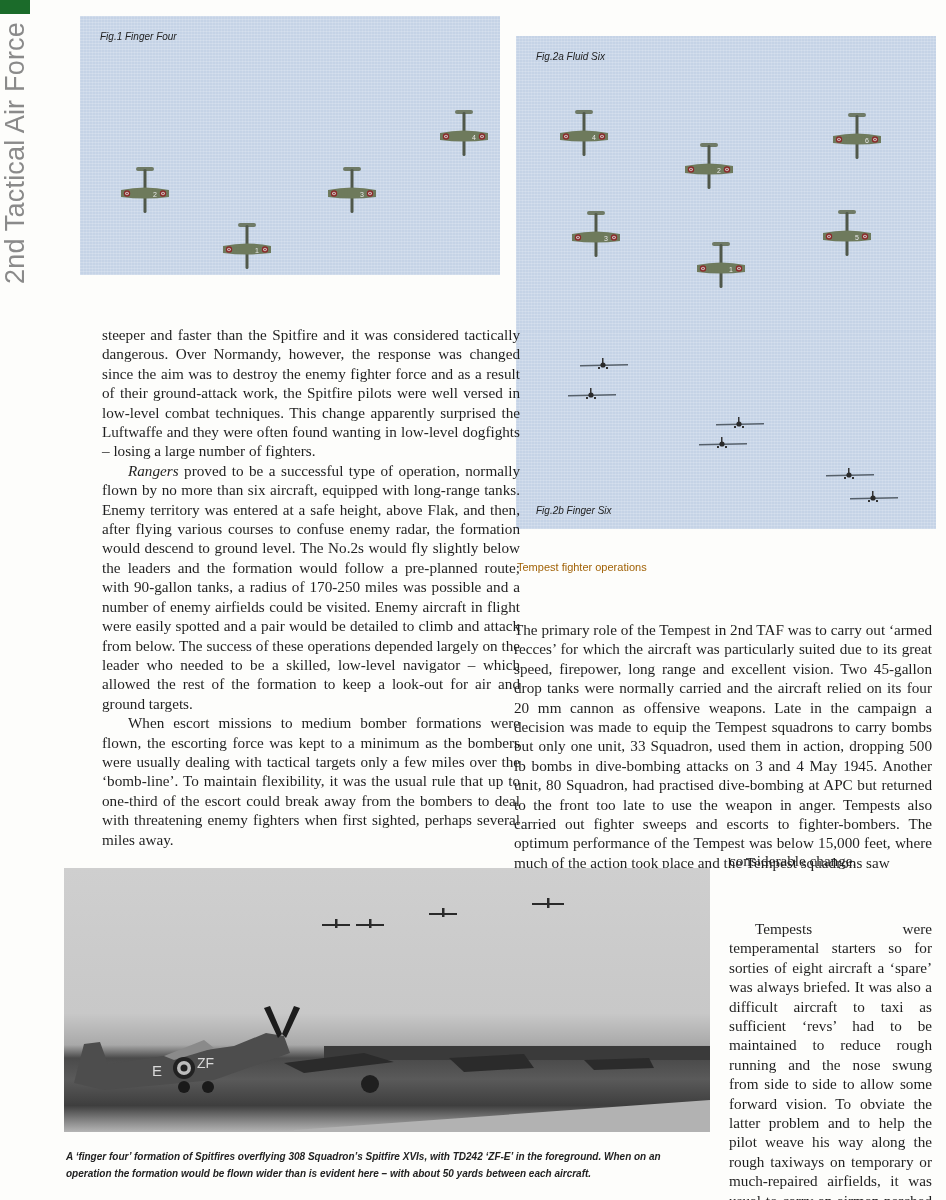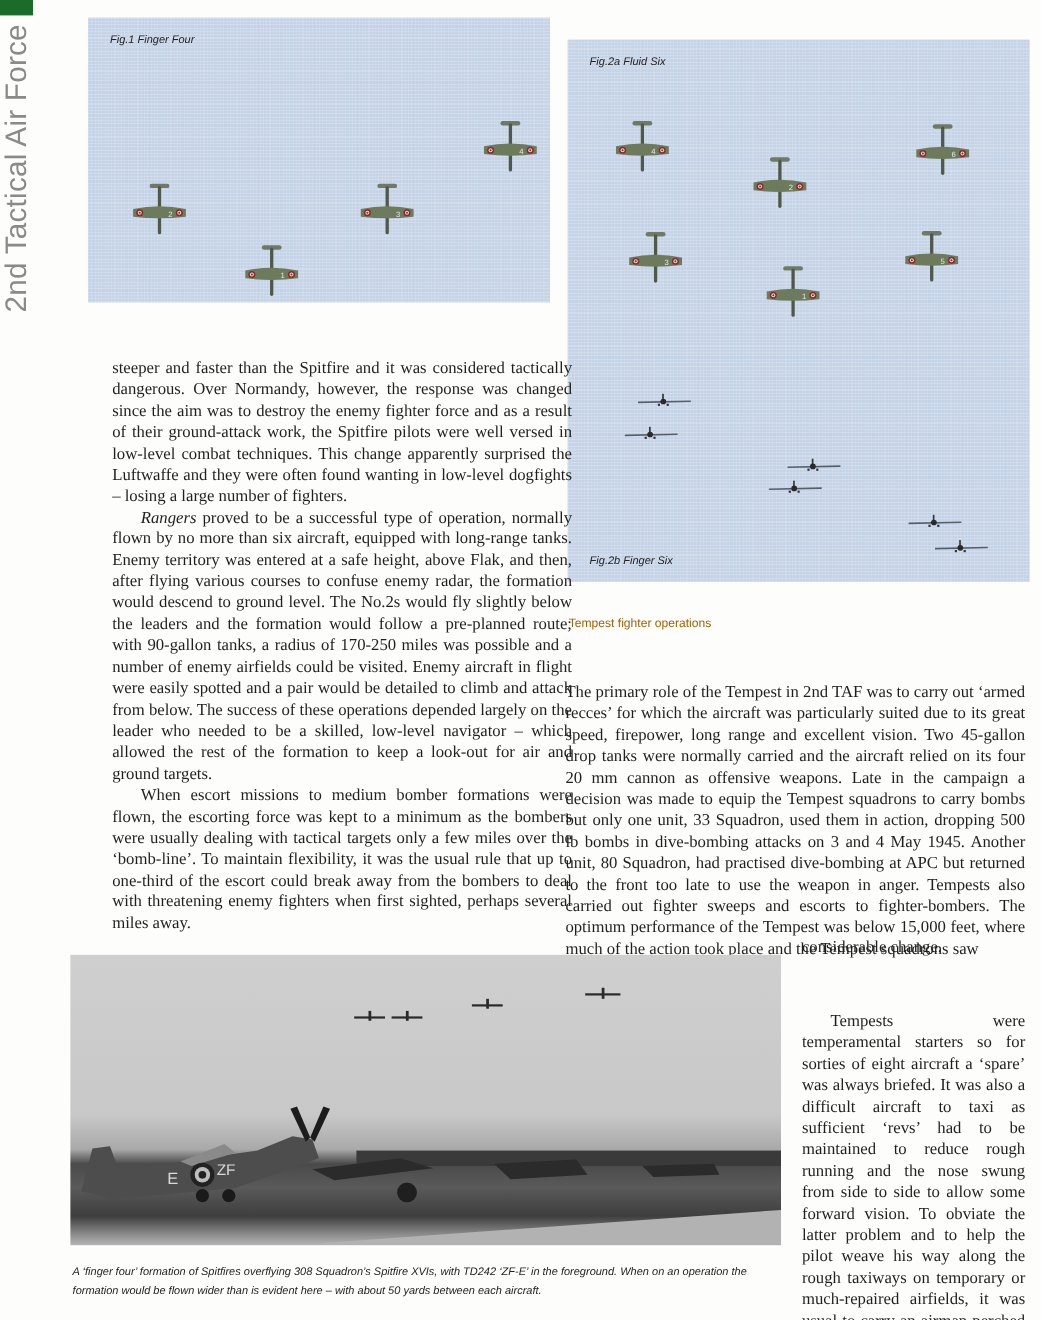--- a/index.html
+++ b/index.html
@@ -11,21 +11,21 @@
   .fig-caption { position:absolute; font-family:"Liberation Sans", sans-serif; font-style:italic; font-size:10px; color:#222; }
   .plane-top { position:absolute; width:52px; height:48px; }
   .plane-front { position:absolute; width:52px; height:14px; }
   .body-text { position:absolute; font-size:15.2px; line-height:19.4px; text-align:justify; }
   .body-text p { margin:0; }
   .body-text p.indent { text-indent:26px; }
   .body-text i { font-style:italic; }
   .heading { position:absolute; font-family:"Liberation Sans", sans-serif; font-size:11px; color:#a16207; }
   .photo { position:absolute; left:64px; top:868px; width:646px; height:264px; overflow:hidden;
     background:linear-gradient(180deg,#cfcfcf 0%,#c8c8c8 55%,#a9a9a9 67%,#4a4a4a 72%,#5a5a5a 80%,#3e3e3e 90%,#888 96%,#b5b5b5 100%); }
-  .photo-caption { position:absolute; left:66px; top:1148px; width:640px; font-family:"Liberation Sans", sans-serif; font-style:italic; font-size:10px; line-height:17px; color:#222; }
+  .photo-caption { position:absolute; left:66px; top:1148px; width:640px; font-family:"Liberation Sans", sans-serif; font-style:italic; font-size:10px; line-height:17px; color:#222;font-weight:bold; }
 </style>
 </head>
 <body>
 
 <div class="tab-bar"></div>
 <div class="side-title">2nd Tactical Air Force</div>
 
 <div class="fig" style="left:80px; top:16px; width:420px; height:259px;">
   <div class="fig-caption" style="left:20px; top:15px;">Fig.1 Finger Four</div>
   <div id="fig1-planes">

